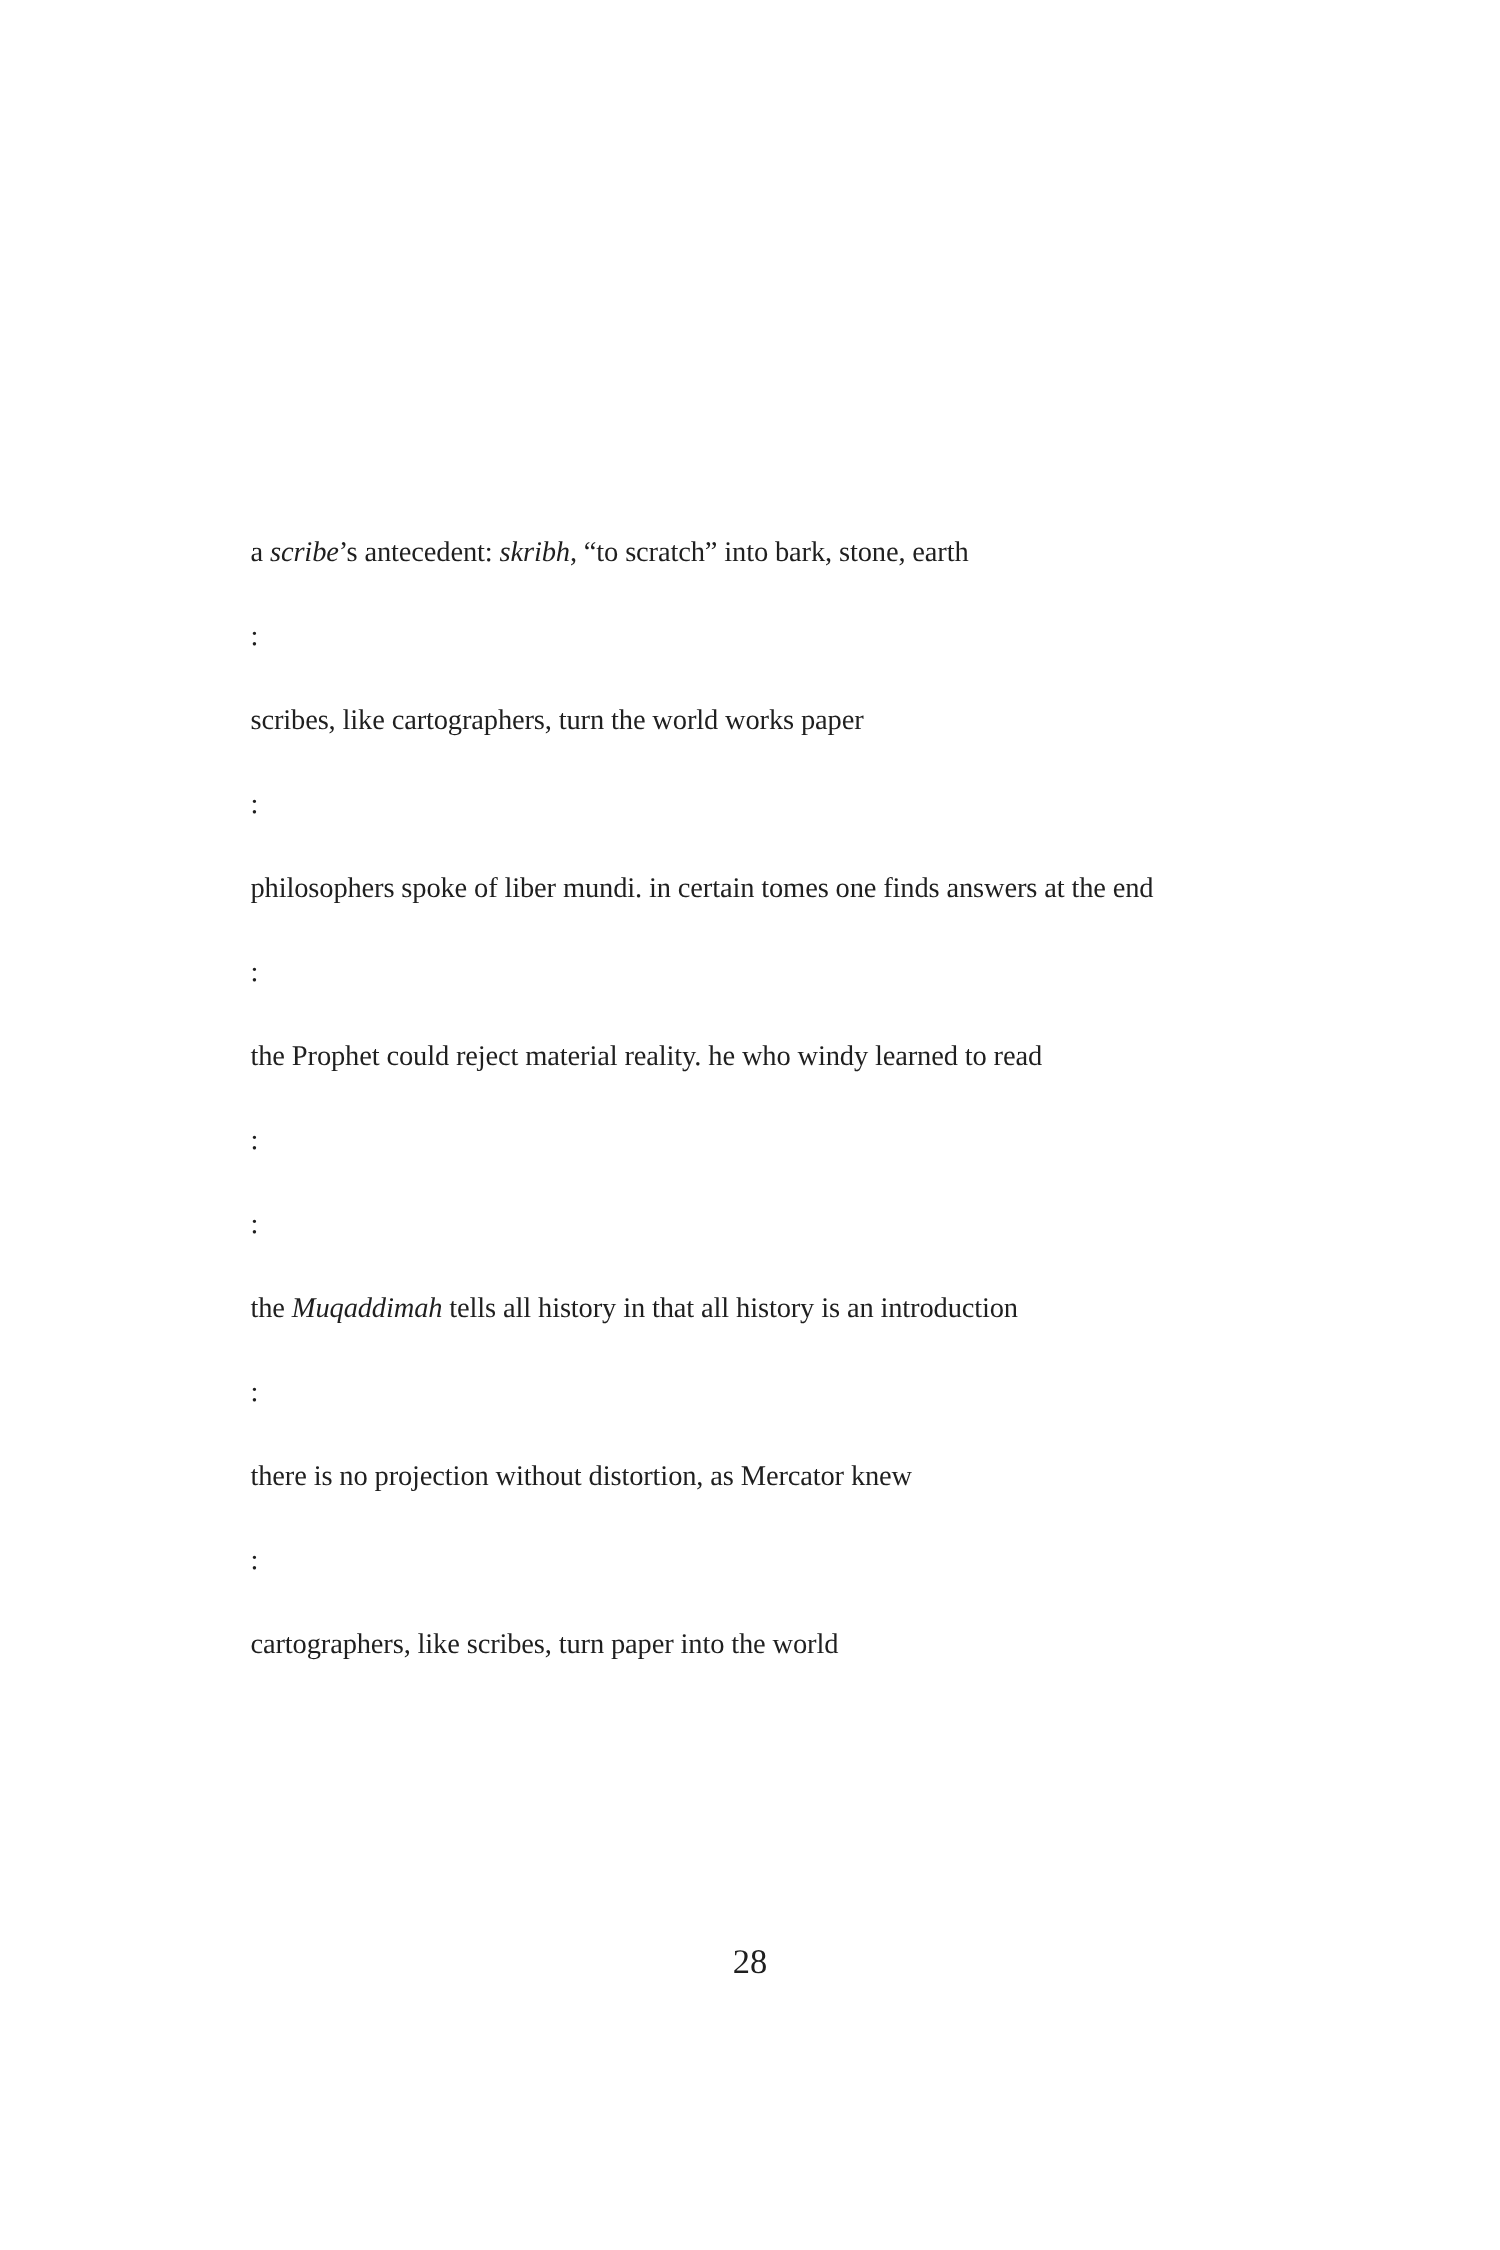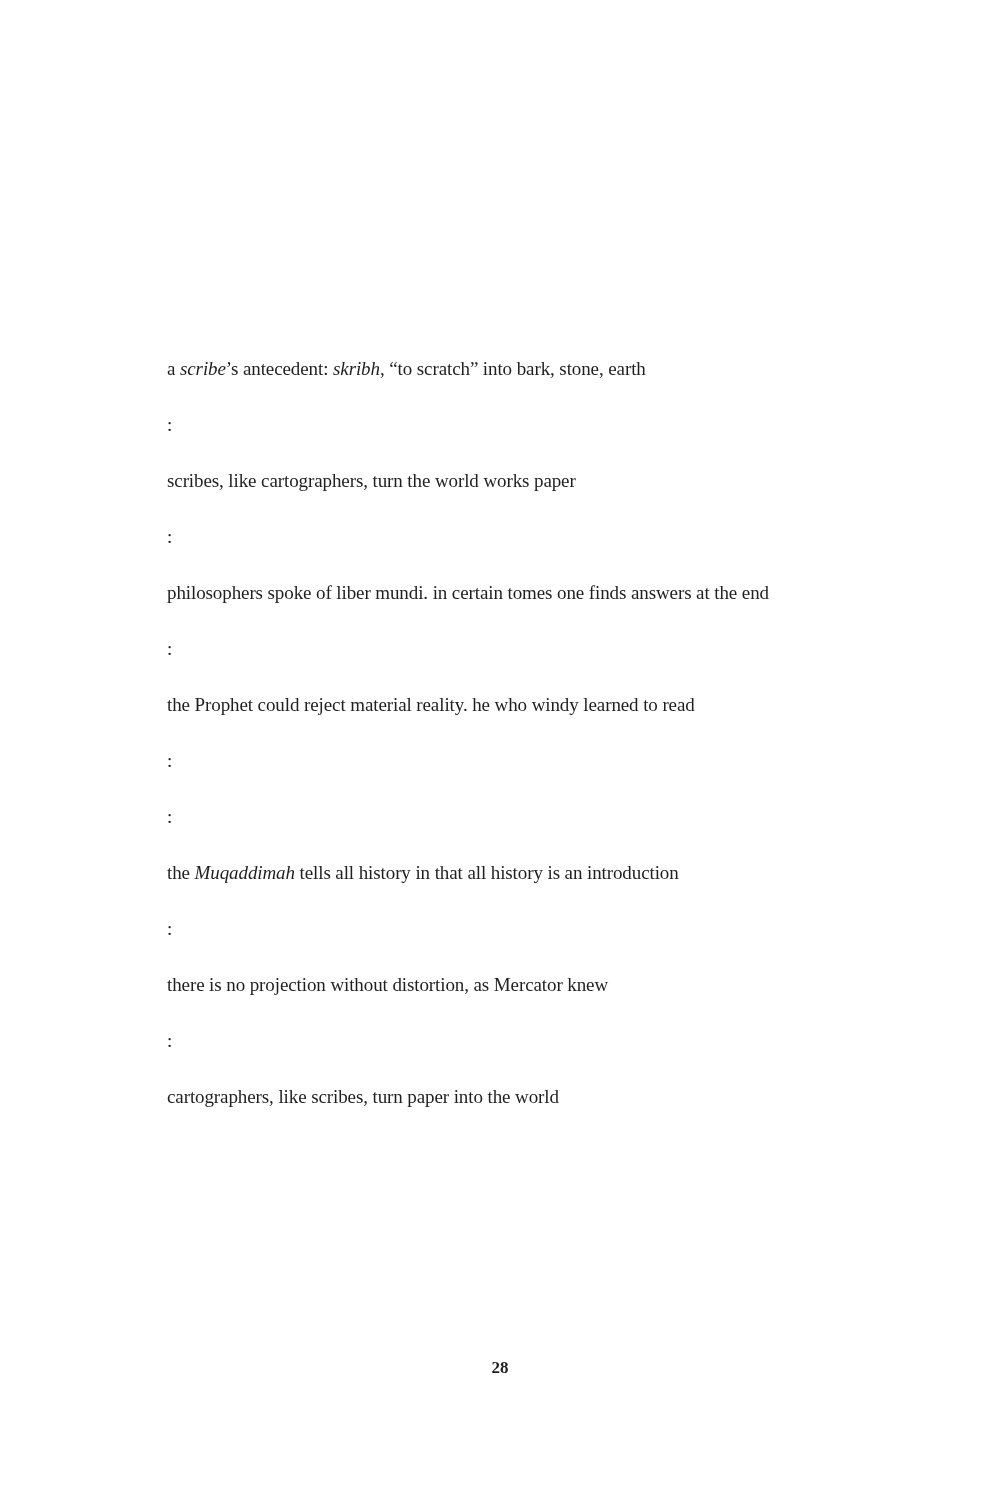--- a/index.html
+++ b/index.html
@@ -35,27 +35,26 @@
   }
   .poem-line .nowrap {
     white-space: nowrap;
   }
   .poem-separator {
     line-height: 33px;
     margin: 0 0 23px 0;
   }
   .page-number {
     position: absolute;
-    top: 1356px;
+    top: 1296px;
     left: 0;
     width: 100%;
     text-align: center;
-    font-size: 17px;
+    font-size: 23px;
     line-height: 24px;
-    font-weight: bold;
   }
   i { font-style: italic; }
 </style>
 </head>
 <body>
 
 <div class="book-page">
   <div class="poem">
       <div class="poem-line"><span>a </span><i>scribe</i><span>’s antecedent: </span><i>skribh</i><span>, “to scratch” into bark, stone, earth</span></div>
       <div class="poem-separator">:</div>

